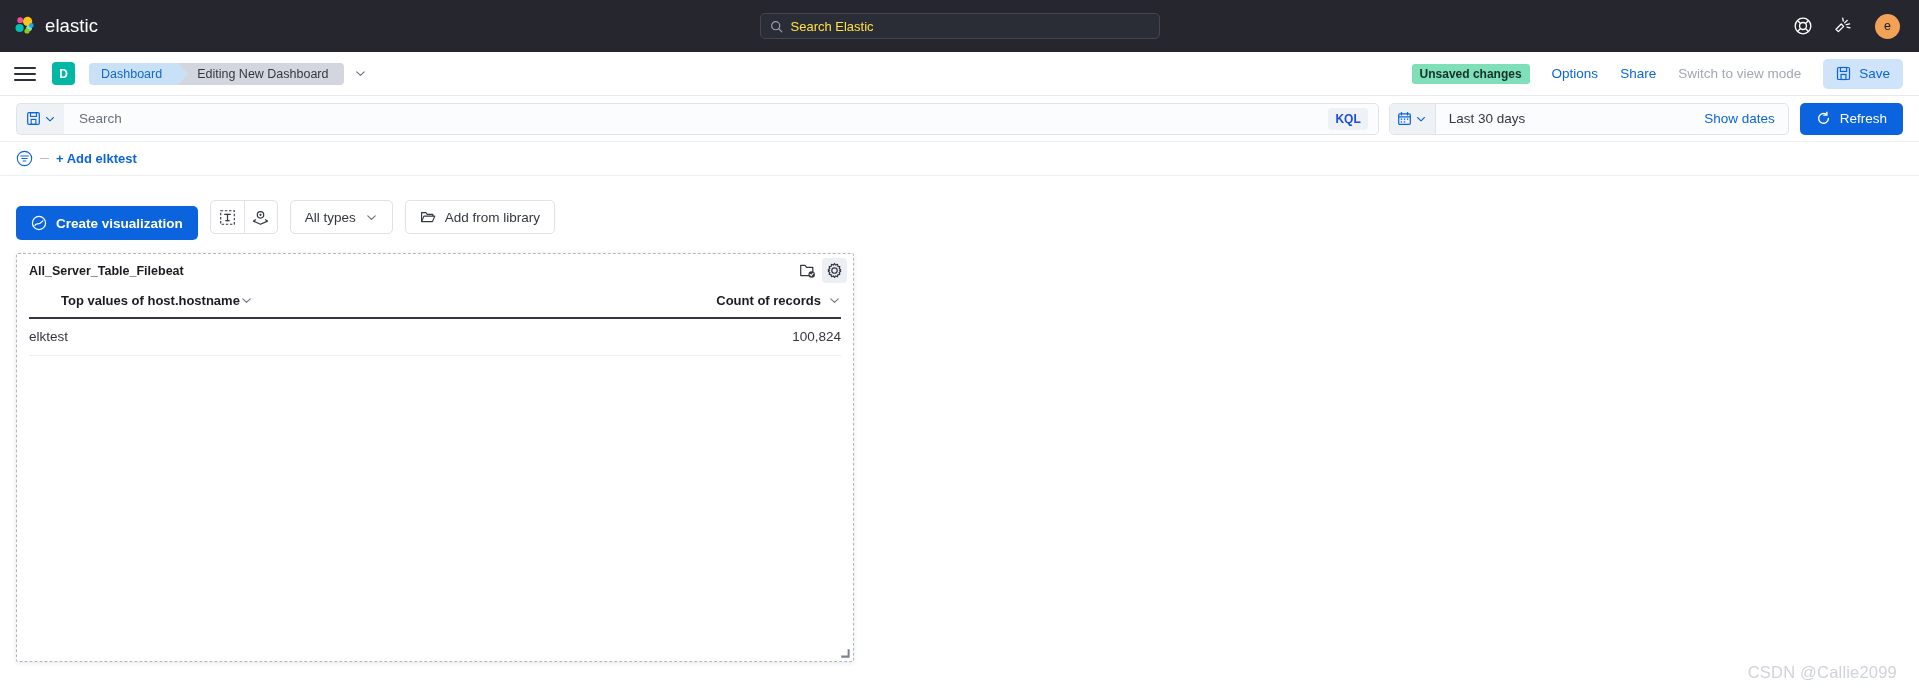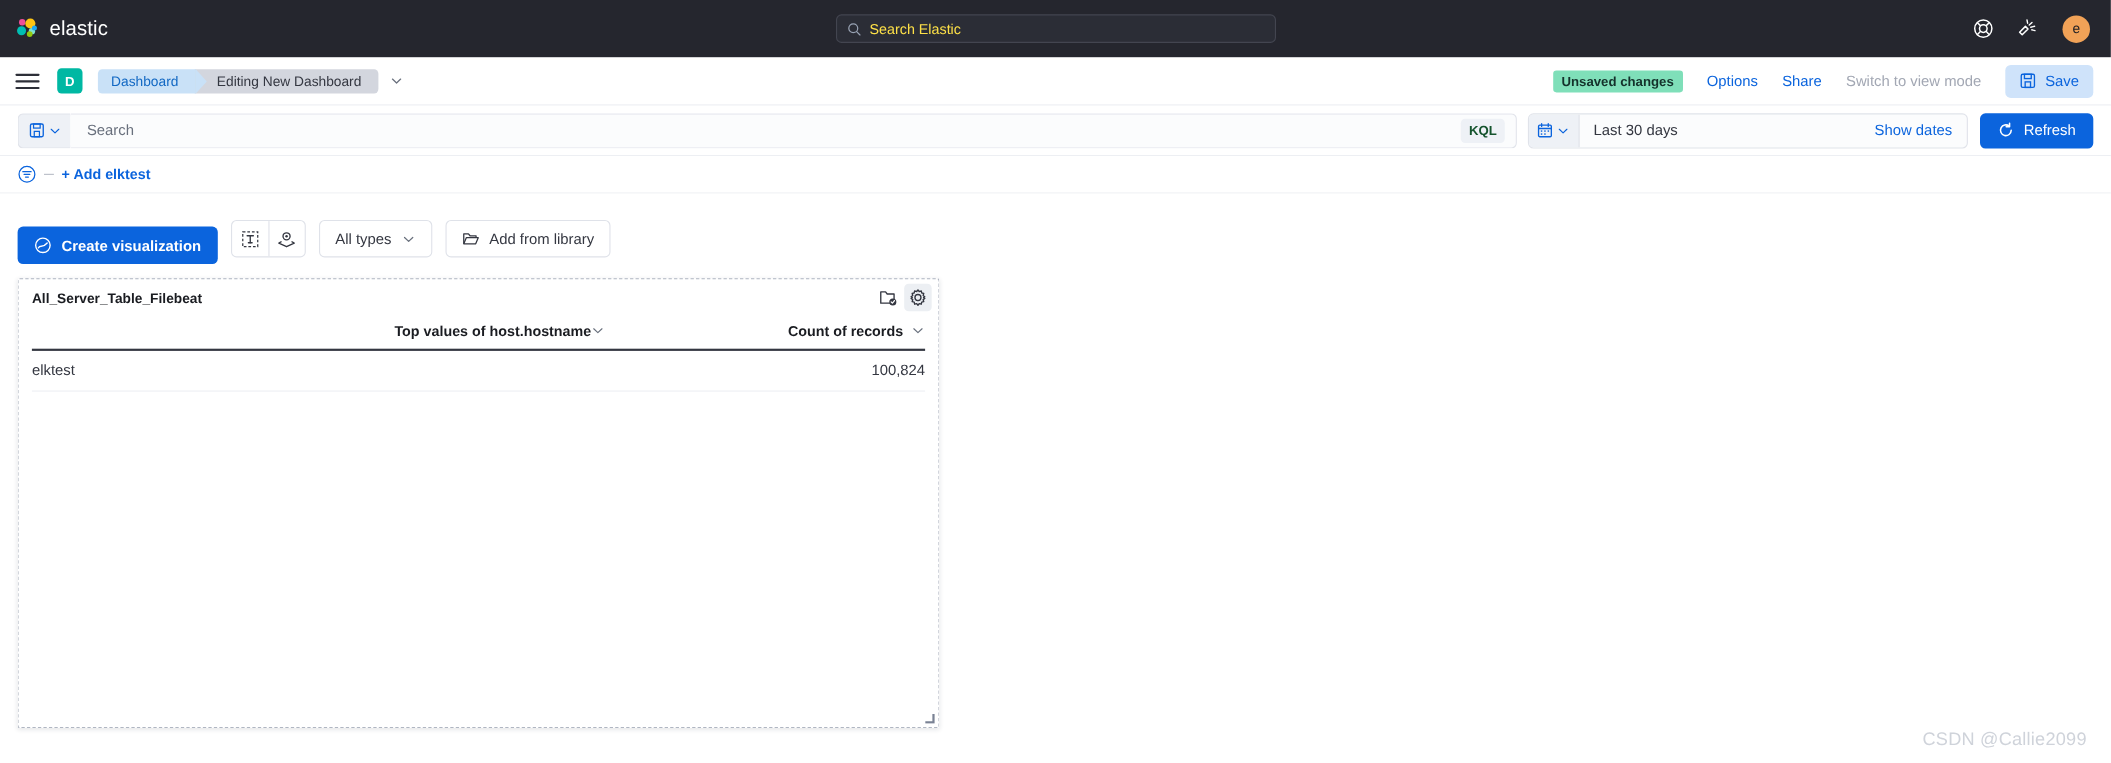--- a/index.html
+++ b/index.html
@@ -190,21 +190,21 @@
   }
   .q-input input {
     border: none; outline: none; background: transparent;
     font-size: 13.5px; color: #343741;
     font-family: inherit;
     flex: 1; height: 100%;
   }
   .q-input input::placeholder { color: #69707d; }
   .kql-pill {
     background: #eef1f6;
-    color: #14532d;
+    color: #1d4ed8;
     font-size: 12px;
     font-weight: 700;
     padding: 4px 7px;
     border-radius: 4px;
     cursor: pointer;
     margin-right: 2px;
   }
   .date-group {
     display: flex; align-items: stretch;
     height: 32px;
@@ -359,21 +359,21 @@
     font-weight: 700;
     color: #1a1c21;
     padding: 6px 0 9px 0;
     border-bottom: 2px solid #343741;
     white-space: nowrap;
   }
   table.lens th.c1 { text-align: left; }
   table.lens th.c2 { text-align: right; }
   .th-inner { display: flex; align-items: center; }
   .th-inner.right { justify-content: flex-end; gap: 7px; }
-  .th-inner.spread { justify-content: flex-end; margin-left: 32px; }
+  .th-inner.spread { justify-content: flex-start; margin-left: 32px; }
   table.lens td {
     font-size: 13.5px;
     color: #343741;
     padding: 10px 0 11px 0;
     border-bottom: 1px solid #edeff3;
   }
   td.c1 { text-align: left; padding-left: 10px; }
   td.c2 { text-align: right; }
   .resize-handle {
     position: absolute;

